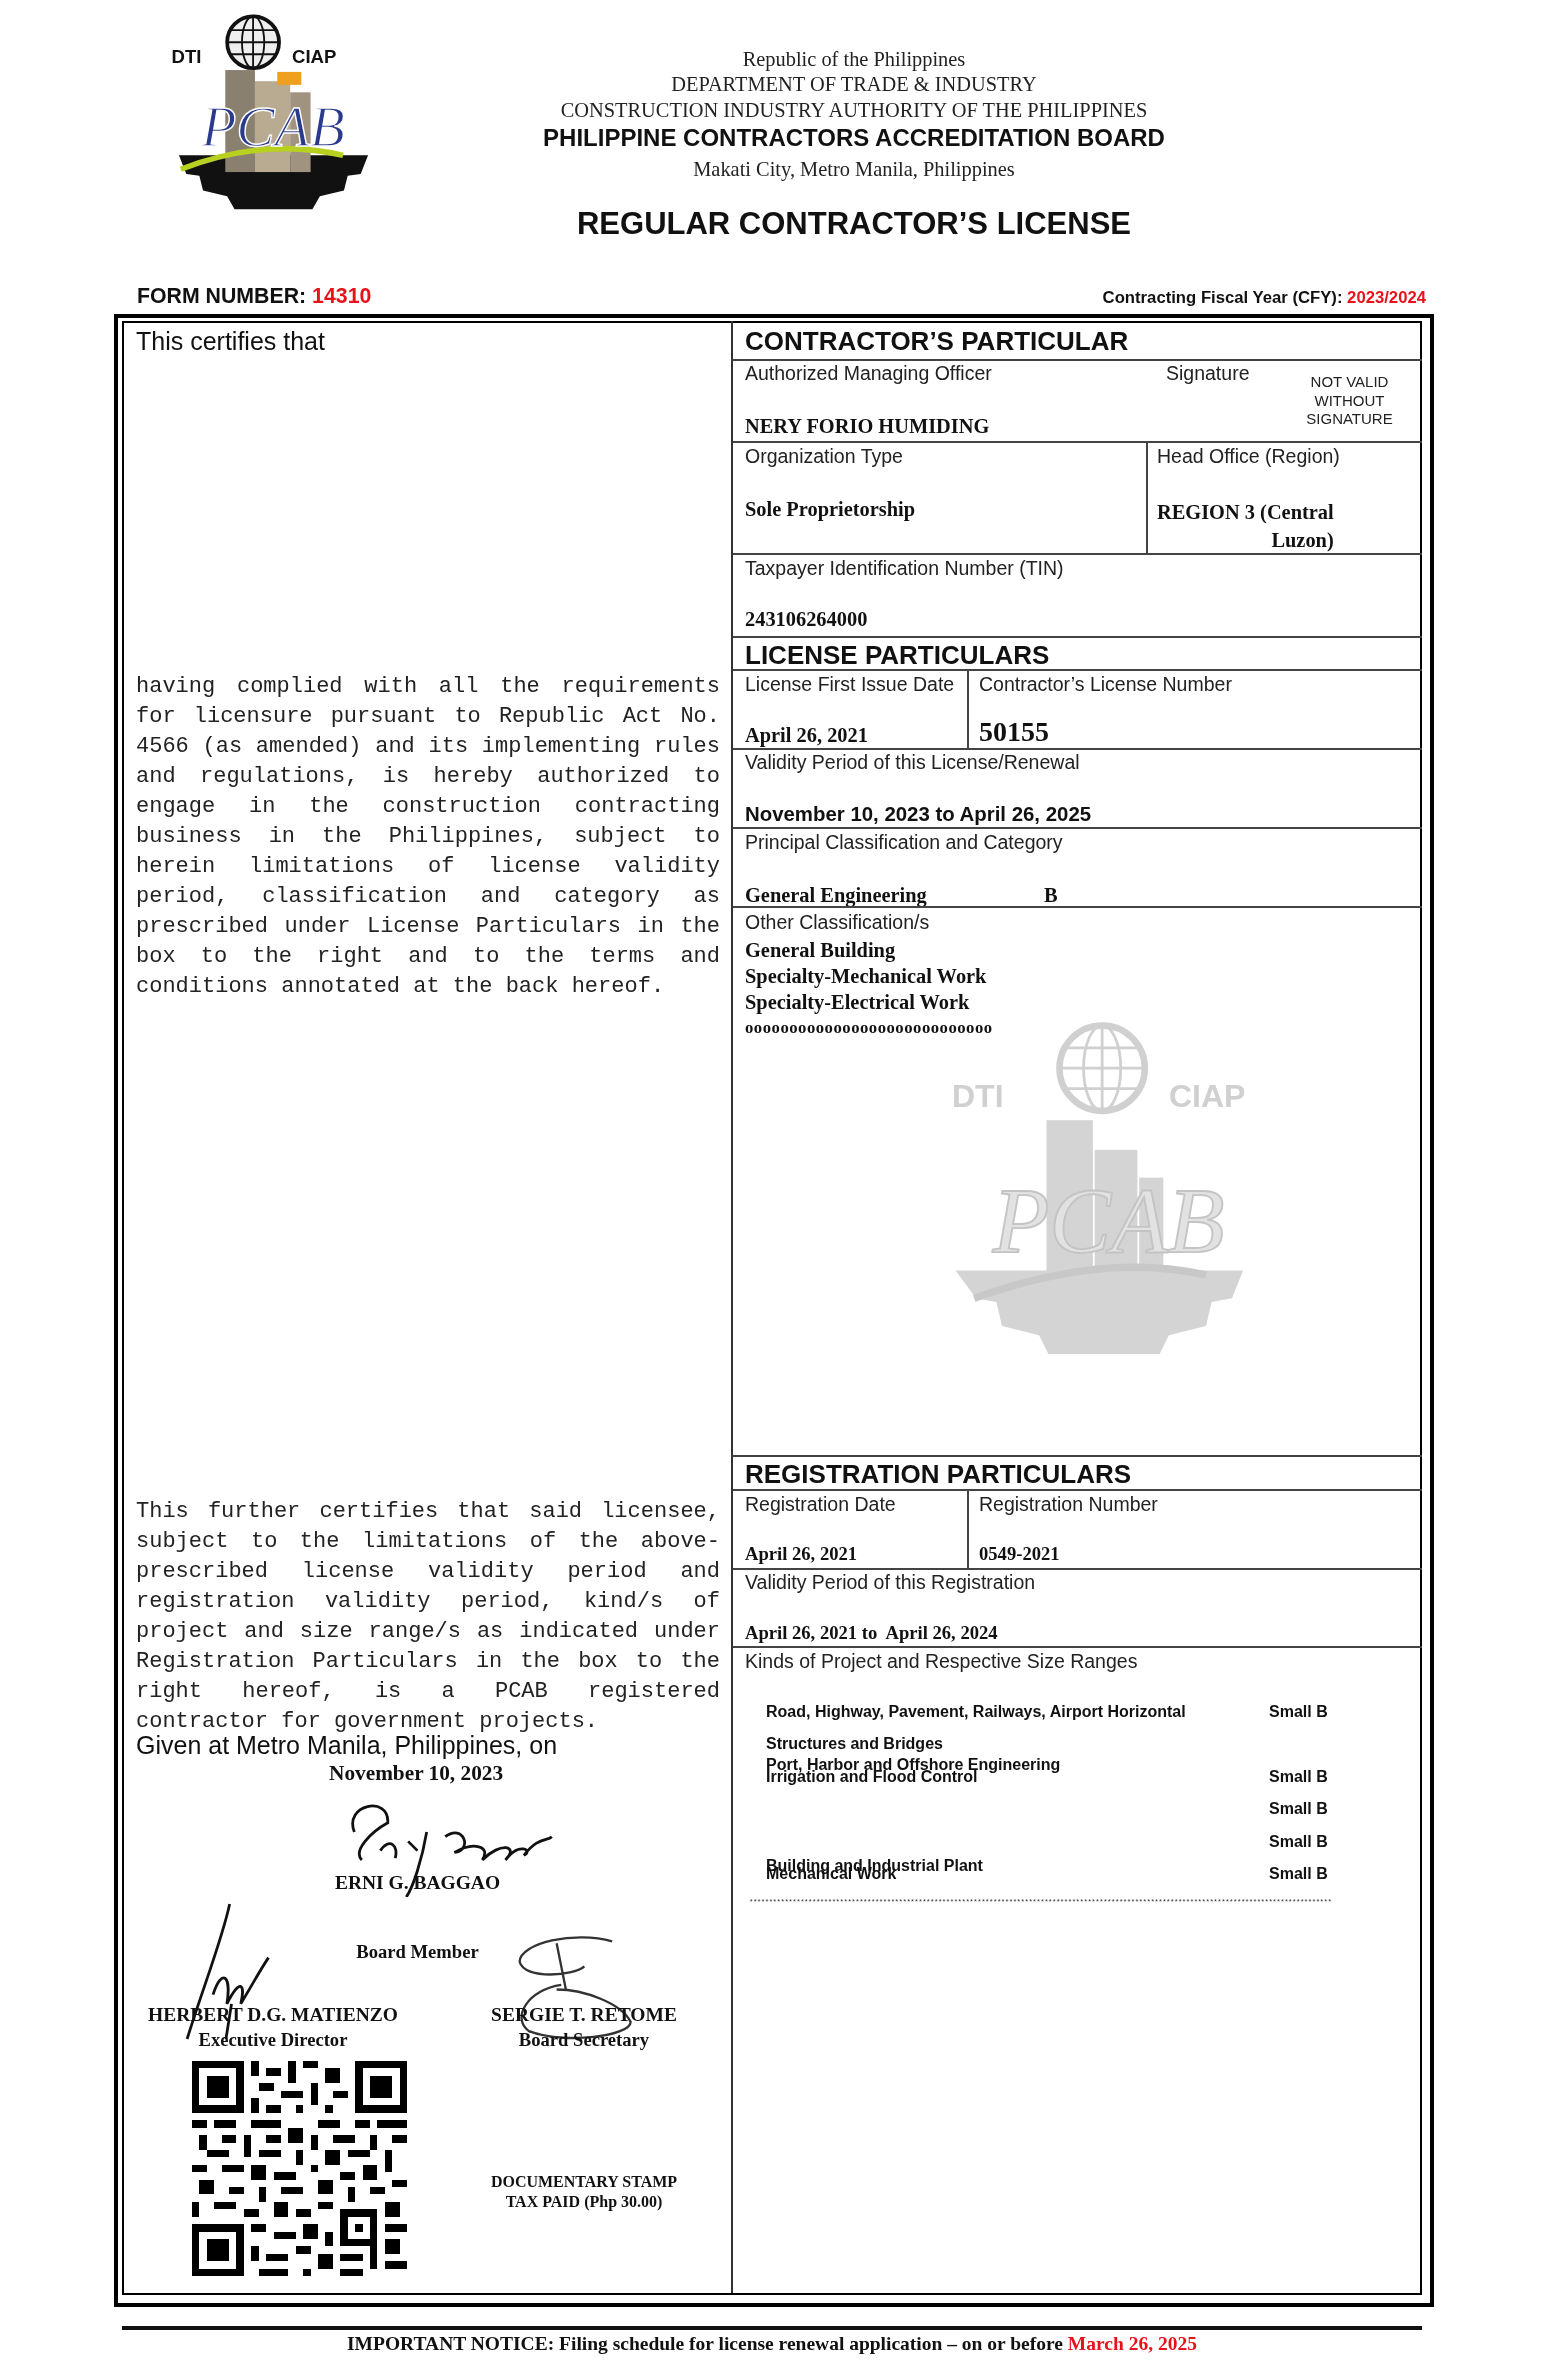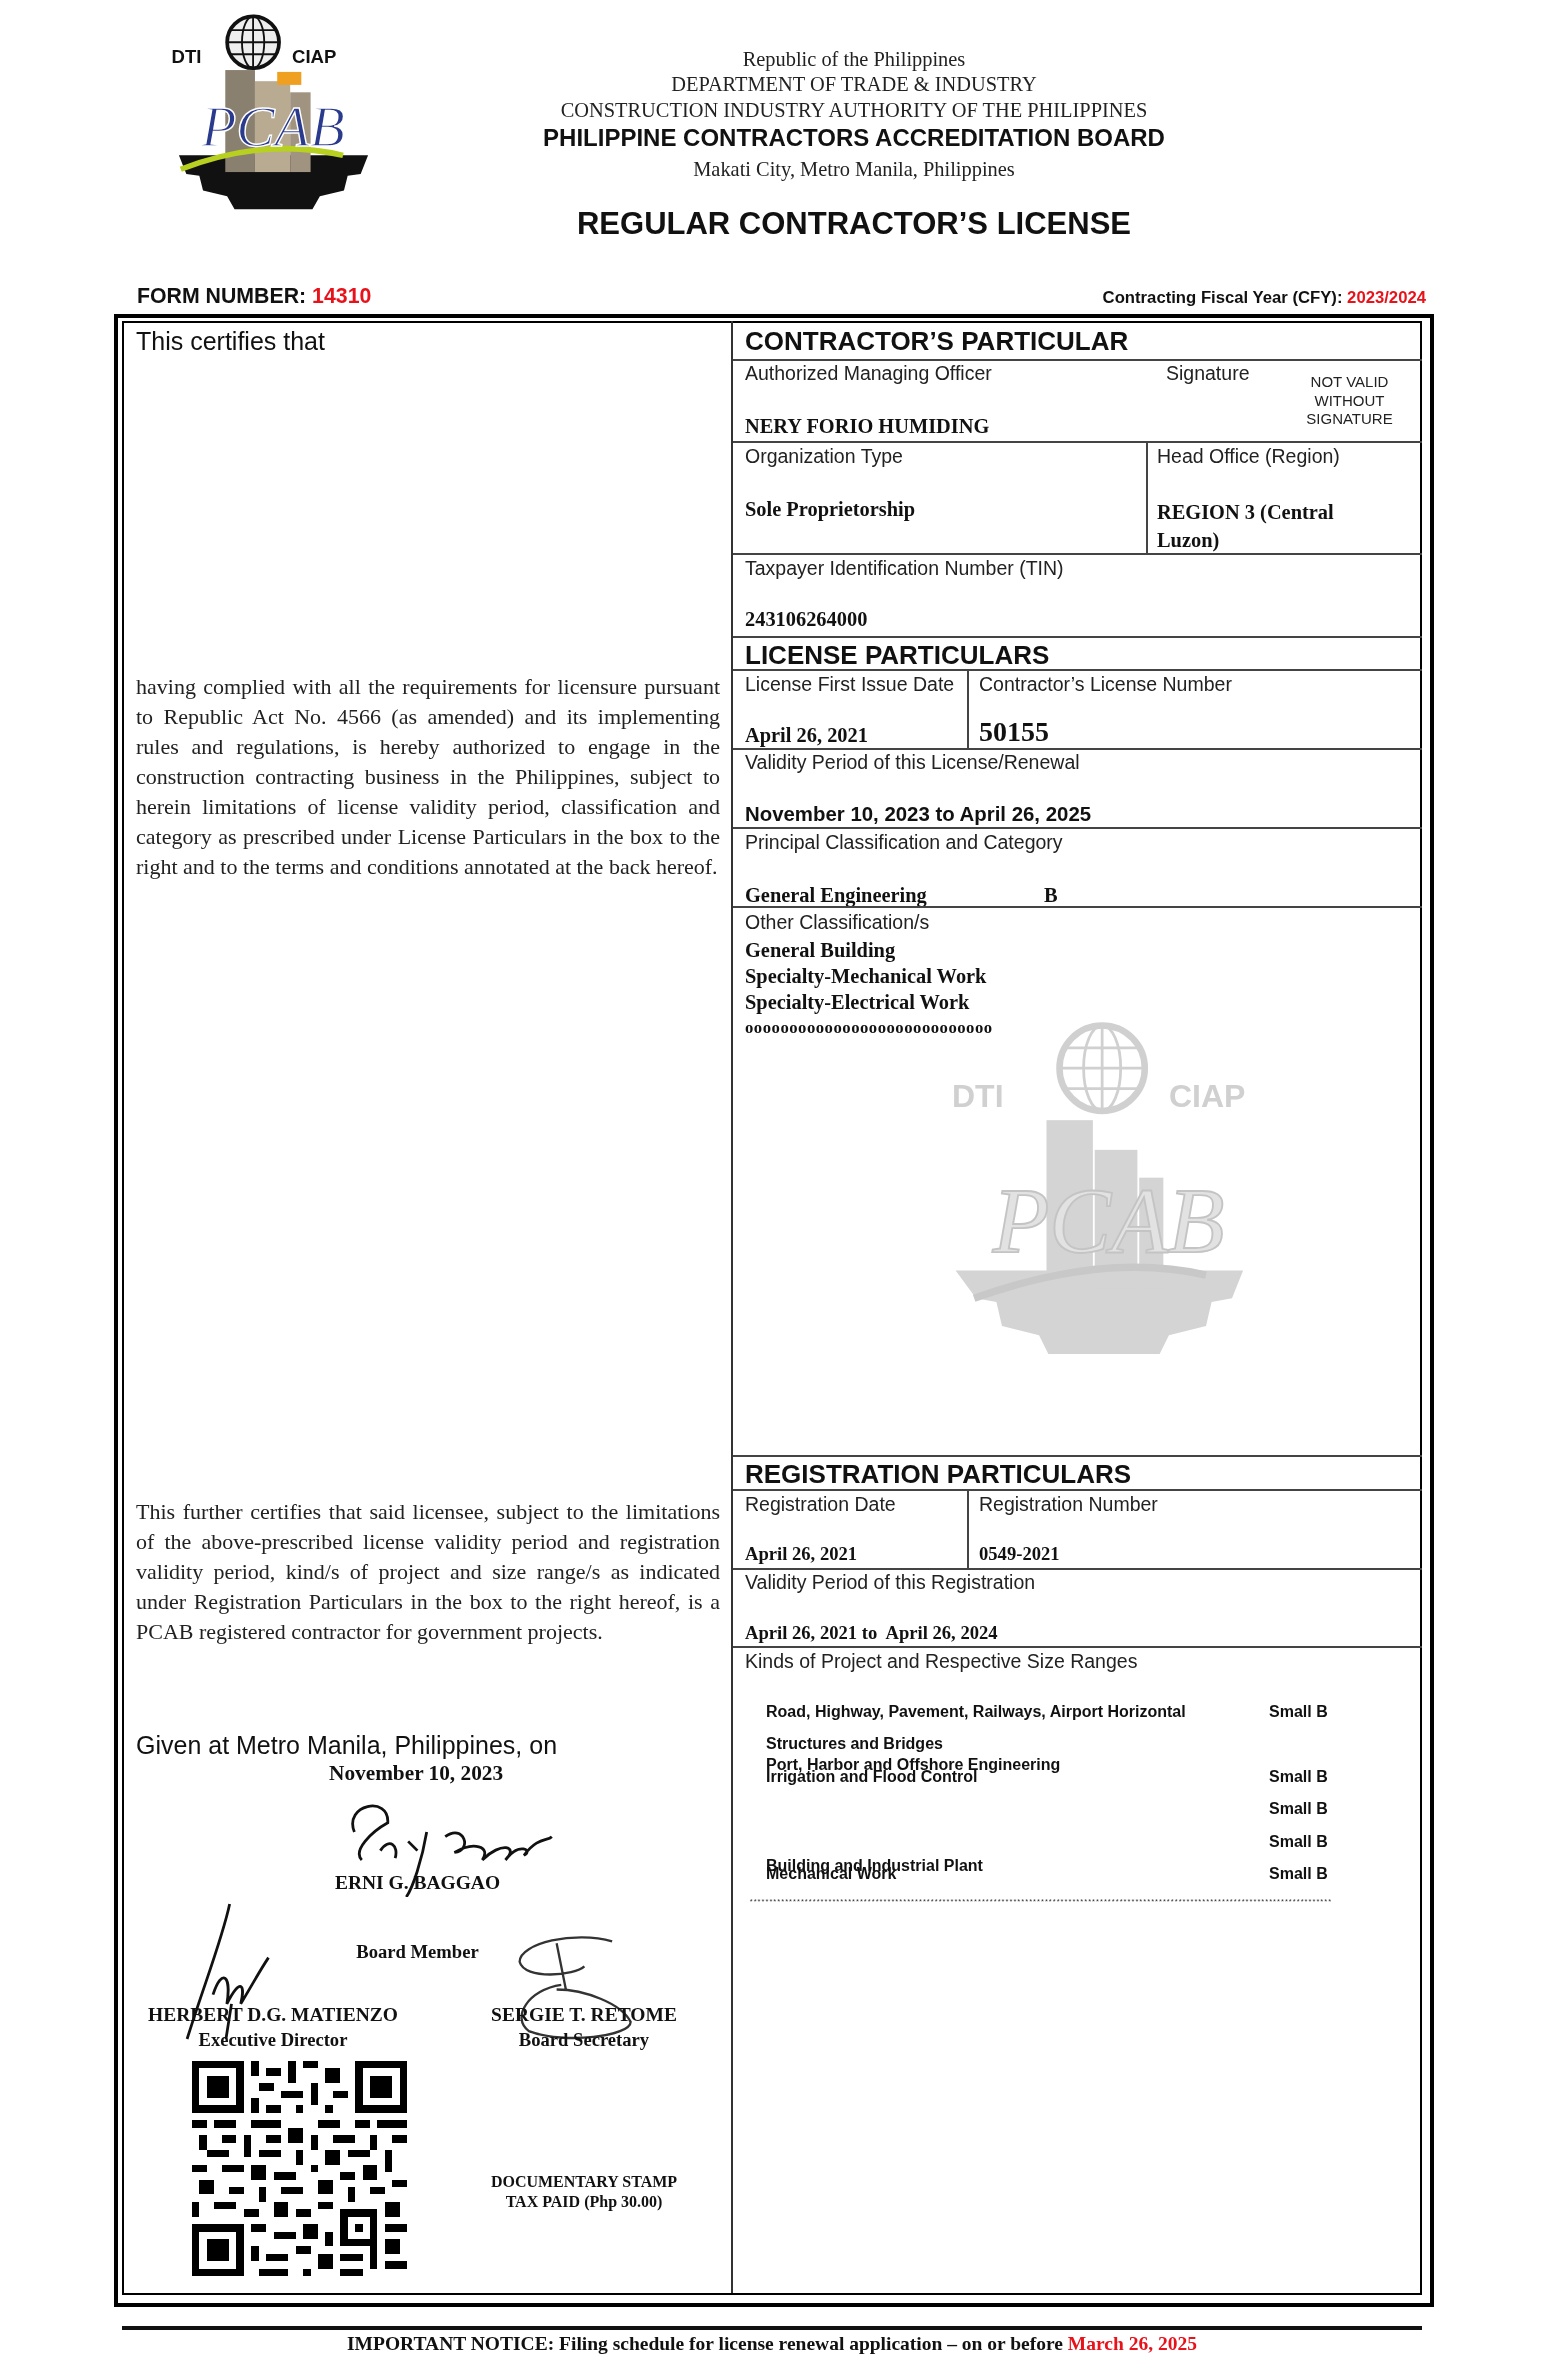--- a/index.html
+++ b/index.html
@@ -25,21 +25,21 @@
   .vdiv { position:absolute; left:731px; top:321px; width:1.9px; height:1972px; background:#333; }
   .notice-top { position:absolute; left:122px; top:2326px; width:1300px; height:3.7px; background:#111; }
 
   .hl { position:absolute; height:1.9px; background:#444; }
   .vl { position:absolute; width:1.9px; background:#444; }
 
   .lbl { position:absolute; font-family:"Liberation Sans", sans-serif; font-size:19.5px; color:#222; white-space:nowrap; }
   .val { position:absolute; font-family:"Liberation Serif", serif; font-weight:bold; font-size:20.4px; color:#111; white-space:nowrap; }
   .sec { position:absolute; font-family:"Liberation Sans", sans-serif; font-weight:bold; font-size:26px; white-space:nowrap; }
 
-  .para { position:absolute; left:136px; width:584px; font-family:Liberation Serif, serif; font-size:22px; line-height:30px; text-align:justify; color:#222; }
+  .para { position:absolute; left:136px; width:584px; font-family:Liberation Mono, monospace; font-size:22px; line-height:30px; text-align:justify; color:#222; }
 
   .proj { position:absolute; left:766px; font-family:"Liberation Sans", sans-serif; font-weight:bold; font-size:16px; color:#111; white-space:nowrap; }
   .size { position:absolute; left:1269px; font-family:"Liberation Sans", sans-serif; font-weight:bold; font-size:16px; white-space:nowrap; }
 
   .signame { position:absolute; font-family:"Liberation Serif", serif; font-weight:bold; font-size:19.5px; text-align:center; white-space:nowrap; }
   .sigrole { position:absolute; font-family:"Liberation Serif", serif; font-weight:bold; font-size:18.6px; text-align:center; white-space:nowrap; }
 </style>
 </head>
 <body>
 
@@ -147,21 +147,21 @@
   <div>WITHOUT</div>
   <div>SIGNATURE</div>
 </div>
 <div class="val" style="left:745px;top:415px;">NERY FORIO HUMIDING</div>
 <div class="hl" style="left:733px;top:441px;width:689px;"></div>
 
 <div class="lbl" style="left:745px;top:445px;">Organization Type</div>
 <div class="vl" style="left:1146px;top:442px;height:111px;"></div>
 <div class="lbl" style="left:1157px;top:445px;">Head Office (Region)</div>
 <div class="val" style="left:745px;top:498px;">Sole Proprietorship</div>
-<div class="val" style="left:1157px;top:498px;line-height:28px;">
+<div class="val" style="left:1157px;top:498px;line-height:28px;text-align:right;">
   <div>REGION 3 (Central</div>
   <div>Luzon)</div>
 </div>
 <div class="hl" style="left:733px;top:553px;width:689px;"></div>
 
 <div class="lbl" style="left:745px;top:557px;">Taxpayer Identification Number (TIN)</div>
 <div class="val" style="left:745px;top:608px;">243106264000</div>
 <div class="hl" style="left:733px;top:636px;width:689px;"></div>
 
 <div class="sec" style="left:745px;top:640px;">LICENSE PARTICULARS</div>

